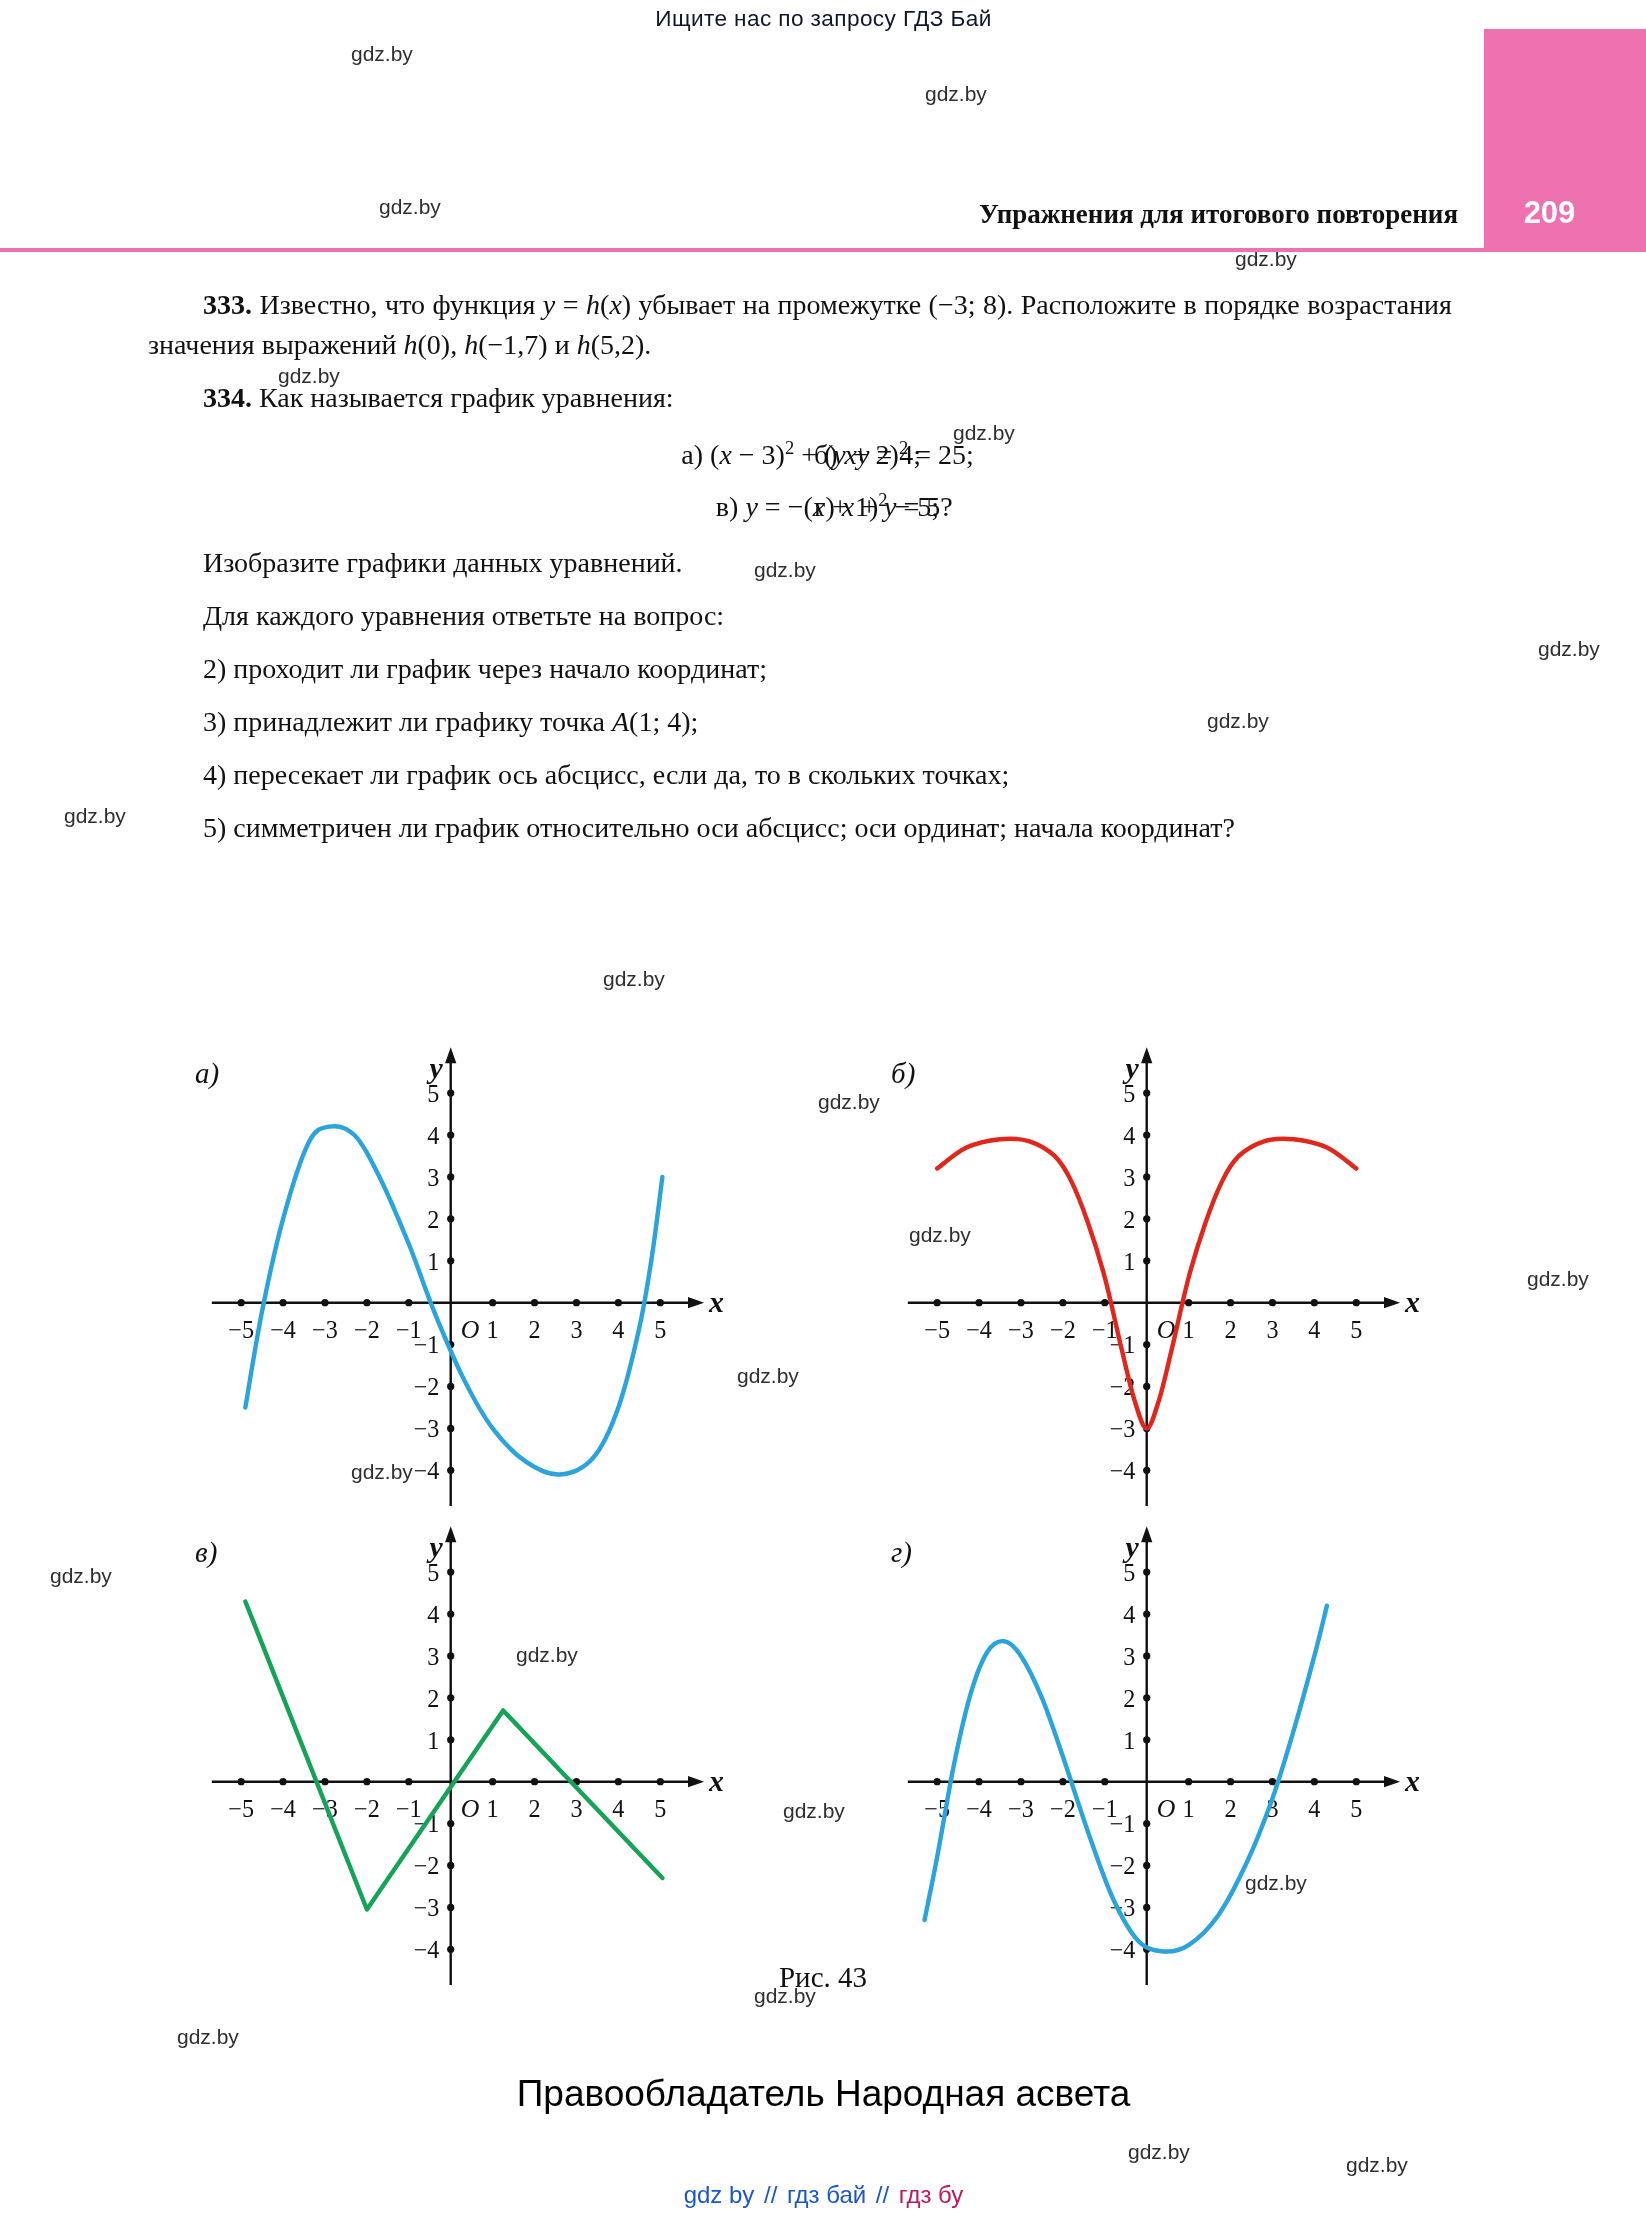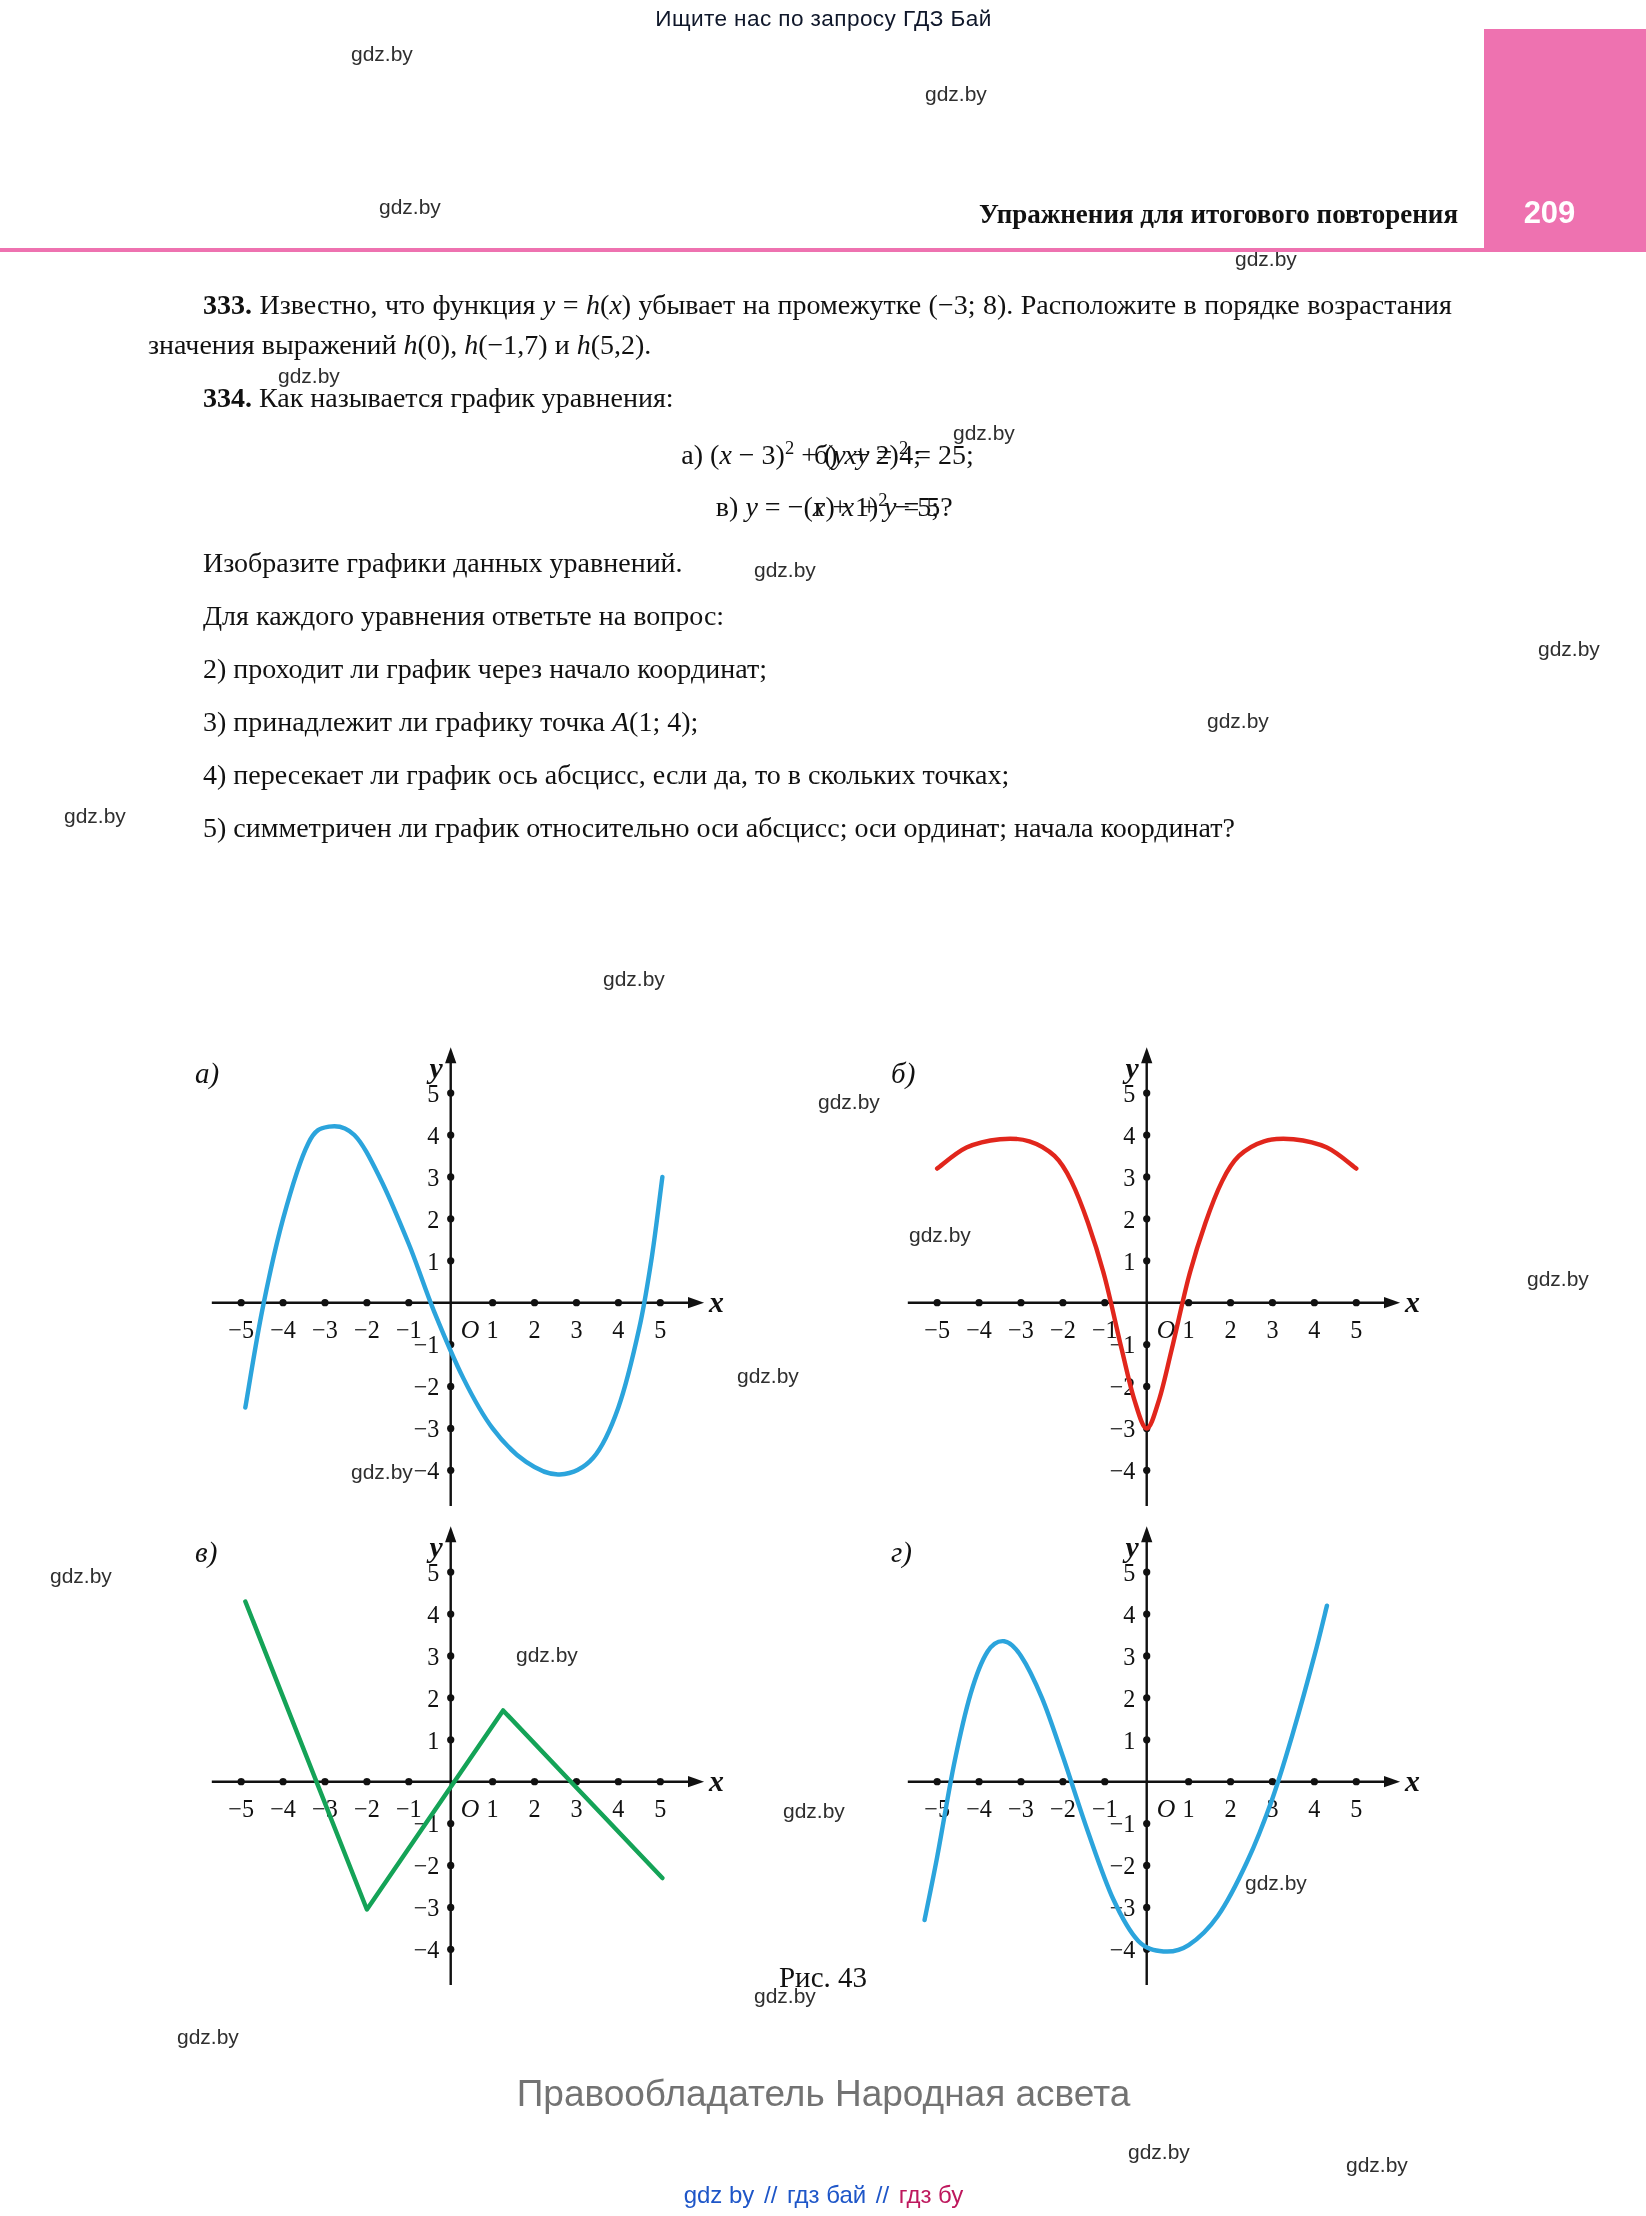--- a/index.html
+++ b/index.html
@@ -307,20 +307,20 @@
         <text class="tl" x="329.2" y="536.2" text-anchor="end">−4</text>
         <text class="al" x="333.2" y="39" text-anchor="end">y</text>
         <text class="al" x="663.6" y="329.2">x</text>
         <text class="ol" x="367.2" y="361.2" text-anchor="middle">O</text>
         <text class="gl" x="26" y="44.2">г)</text>
         <path d="M67.6 488.8 C 70.2 475.8 77.1 442.9 83.2 410.8 C 89.3 378.7 97.1 330.2 104 296.4 C 110.9 262.6 117.9 231.4 124.8 208 C 131.7 184.6 138.7 166.8 145.6 156 C 152.5 145.2 159.5 142.1 166.4 143 C 173.3 143.9 179.4 149.5 187.2 161.2 C 195 172.9 204.5 192.4 213.2 213.2 C 221.9 234 229.7 258.3 239.2 286 C 248.7 313.7 260 350.1 270.4 379.6 C 280.8 409.1 291.2 440.3 301.6 462.8 C 312 485.3 322.4 504 332.8 514.8 C 343.2 525.6 353.6 526.9 364 527.8 C 374.4 528.7 383.9 527.4 395.2 520 C 406.5 512.6 419.5 500.9 431.6 483.6 C 443.7 466.3 456.7 440.3 468 416 C 479.3 391.7 489.7 364.9 499.2 338 C 508.7 311.1 516.5 284.3 525.2 254.8 C 533.9 225.3 544.3 187.2 551.2 161.2 C 558.1 135.2 564.2 109.2 566.8 98.8" fill="none" stroke="#2ba4dc" stroke-width="5.5" stroke-linecap="round" stroke-linejoin="round"></path>
       </svg></div>
 
   <div class="caption">Рис. 43</div>
 
-  <div class="footer" style="color: #737373;">Правообладатель Народная асвета</div>
+  <div class="footer" style="color: #000000;">Правообладатель Народная асвета</div>
 
   <div class="links">
     <a style="color: rgb(30, 86, 200);">gdz by</a><span class="sep" style="color: rgb(30, 86, 200);">//</span><a style="color: rgb(30, 86, 200);">гдз бай</a><span class="sep" style="color: rgb(30, 86, 200);">//</span><a style="color: #be185d;">гдз бу</a>
   </div>
 
 </div>
 
 
 </body></html>

